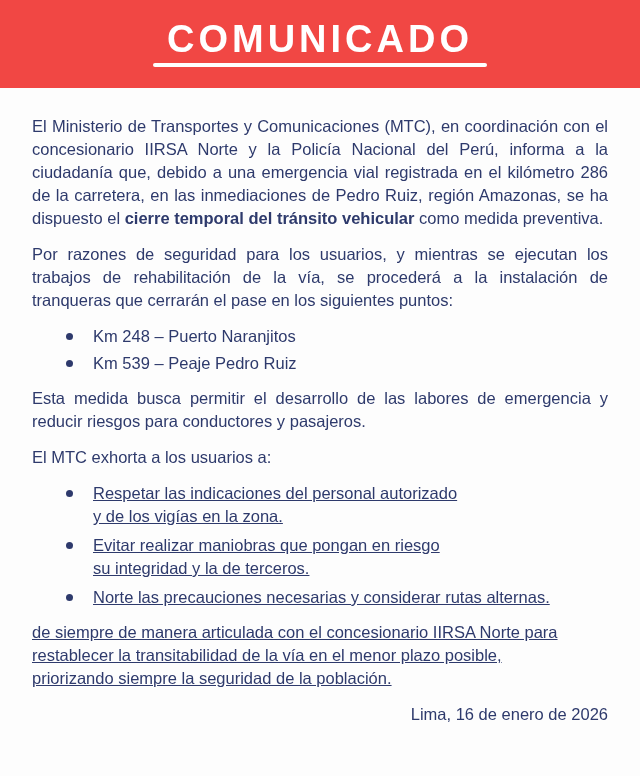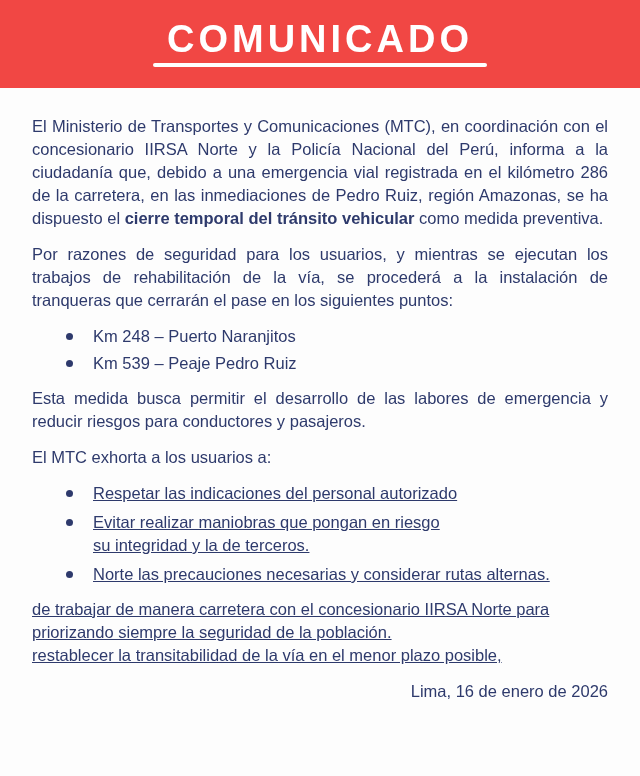--- a/index.html
+++ b/index.html
@@ -99,34 +99,35 @@
     </ul>
 
     <p class="just">Esta medida busca permitir el desarrollo de las labores de emergencia y reducir riesgos para conductores y pasajeros.</p>
 
     <p>El MTC exhorta a los usuarios a:</p>
 
     <ul class="bullets recs">
       <li>
         <span class="dot"></span>
         <span class="ln">Respetar las indicaciones del personal autorizado</span>
+        <span class="ln">y de los vigías en la zona.</span>
       </li>
       <li>
         <span class="dot"></span>
         <span class="ln">Evitar realizar maniobras que pongan en riesgo</span>
         <span class="ln">su integridad y la de terceros.</span>
       </li>
       <li>
         <span class="dot"></span>
         <span class="ln">Norte las precauciones necesarias y considerar rutas alternas.</span>
       </li>
     </ul>
 
     <p class="closing">
-      <span class="ln">de trabajar de manera carretera con el concesionario IIRSA Norte para</span>
+      <span class="ln">de siempre de manera articulada con el concesionario IIRSA Norte para</span>
+      <span class="ln">restablecer la transitabilidad de la vía en el menor plazo posible,</span>
       <span class="ln">priorizando siempre la seguridad de la población.</span>
-      <span class="ln">restablecer la transitabilidad de la vía en el menor plazo posible,</span>
     </p>
 
     <p class="date">Lima, 16 de enero de 2026</p>
 
   </main>
 </div>
 
 </body></html>

